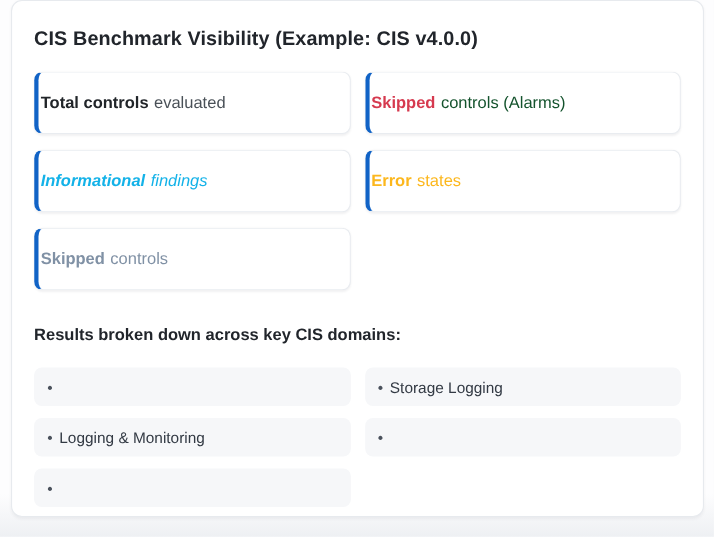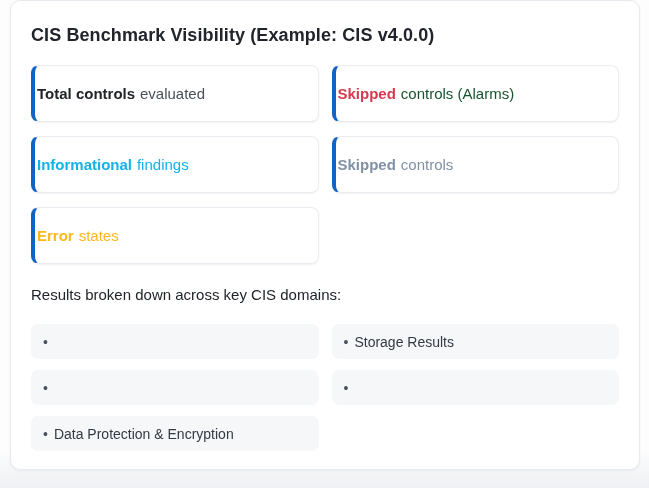--- a/index.html
+++ b/index.html
@@ -39,22 +39,22 @@
     border-left: 4px solid #1163c6;
     border-radius: 8px;
     box-shadow: 0 1px 2px rgba(16,24,40,0.06);
     display: flex; align-items: center;
     padding-left: 2px;
     font-size: 15px;
     overflow: hidden;
   }
   .status-card .em { font-weight: bold; margin-right: 0.33em; }
   .section-heading {
-    font-size: 15px; font-weight: normal; color: #21252b;
-    margin-top: 22px; margin-bottom: 21px;
+    font-size: 15px; font-weight: bold; color: #21252b;
+    margin-top: 32px; margin-bottom: 21px;
   }
   .domain-grid {
     display: grid;
     grid-template-columns: 1fr 1fr;
     column-gap: 13px; row-gap: 11px;
   }
   .domain-item {
     height: 35px;
     background: #f6f7f9;
     border-radius: 7px;
@@ -82,62 +82,62 @@
         </div>
       </div>
 
 
       <div class="status-card" style="border-left-color: rgb(17, 99, 198);">
         <div class="card-text">
           <span class="em" style="color: rgb(214, 58, 79);">Skipped</span><span class="rest" style="color: #14532d;">controls (Alarms)</span>
         </div>
       </div>
 
-      <div class="status-card" style="border-left-color: rgb(17, 99, 198);">
+      <div class="status-card" style="border-left-color: rgb(17, 99, 198); font-style: italic;">
         <div class="card-text">
           <span class="em" style="color: rgb(19, 178, 232);">Informational</span><span class="rest" style="color: rgb(19, 178, 232);">findings</span>
         </div>
       </div>
 
       <div class="status-card" style="border-left-color: rgb(17, 99, 198);">
         <div class="card-text">
-          <span class="em" style="color: rgb(128, 145, 165);">Skipped</span><span class="rest" style="color: rgb(128, 145, 165);">controls</span>
+          <span class="em" style="color: rgb(252, 183, 29);">Error</span><span class="rest" style="color: rgb(252, 183, 29);">states</span>
         </div>
       </div>
 
       <div class="status-card" style="border-left-color: rgb(17, 99, 198);">
         <div class="card-text">
-          <span class="em" style="color: rgb(252, 183, 29);">Error</span><span class="rest" style="color: rgb(252, 183, 29);">states</span>
+          <span class="em" style="color: rgb(128, 145, 165);">Skipped</span><span class="rest" style="color: rgb(128, 145, 165);">controls</span>
         </div>
       </div>
 
     </div>
 
     <div class="section-heading">Results broken down across key CIS domains:</div>
 
     <div class="domain-grid">
 
       <div class="domain-item">
         <span class="bullet">•</span>
       </div>
 
       <div class="domain-item">
         <span class="bullet">•</span>
-        <span>Storage Results</span>
+        <span>Storage Logging</span>
+      </div>
+
+      <div class="domain-item">
+        <span class="bullet">•</span>
+        <span>Logging &amp; Monitoring</span>
       </div>
 
       <div class="domain-item">
         <span class="bullet">•</span>
       </div>
 
       <div class="domain-item">
         <span class="bullet">•</span>
       </div>
 
-      <div class="domain-item">
-        <span class="bullet">•</span>
-        <span>Data Protection &amp; Encryption</span>
-      </div>
-
     </div>
 
   </div>
 </div>
 
 </body></html>

